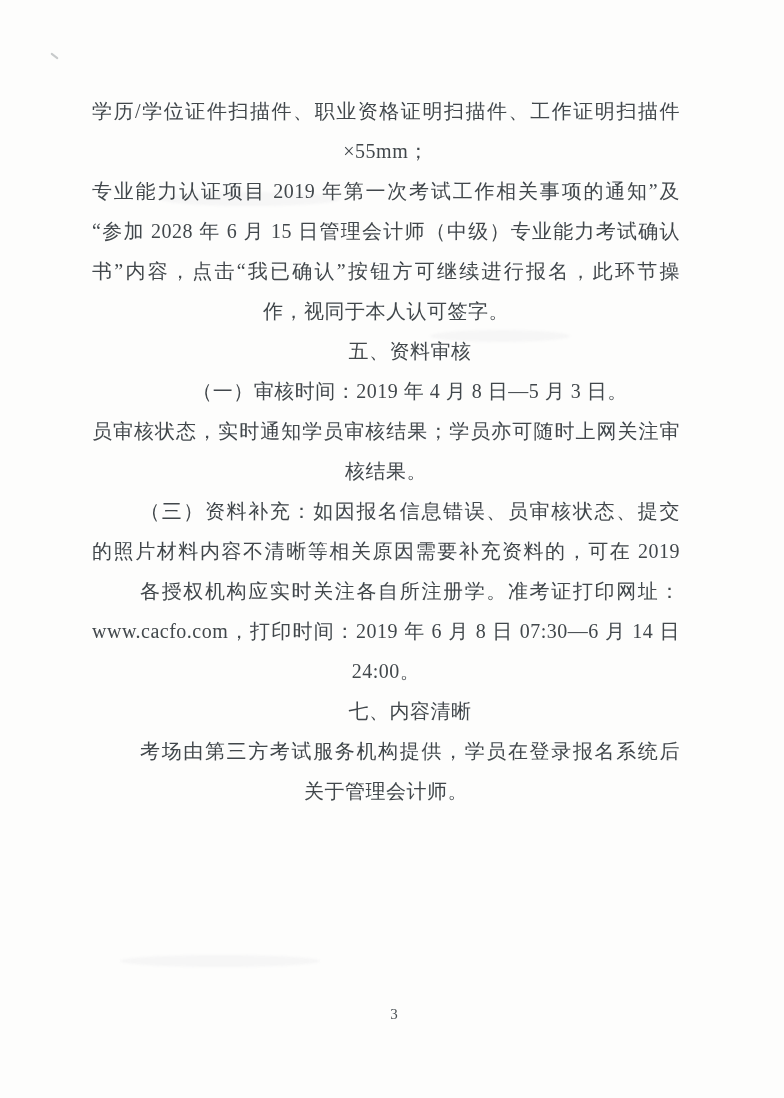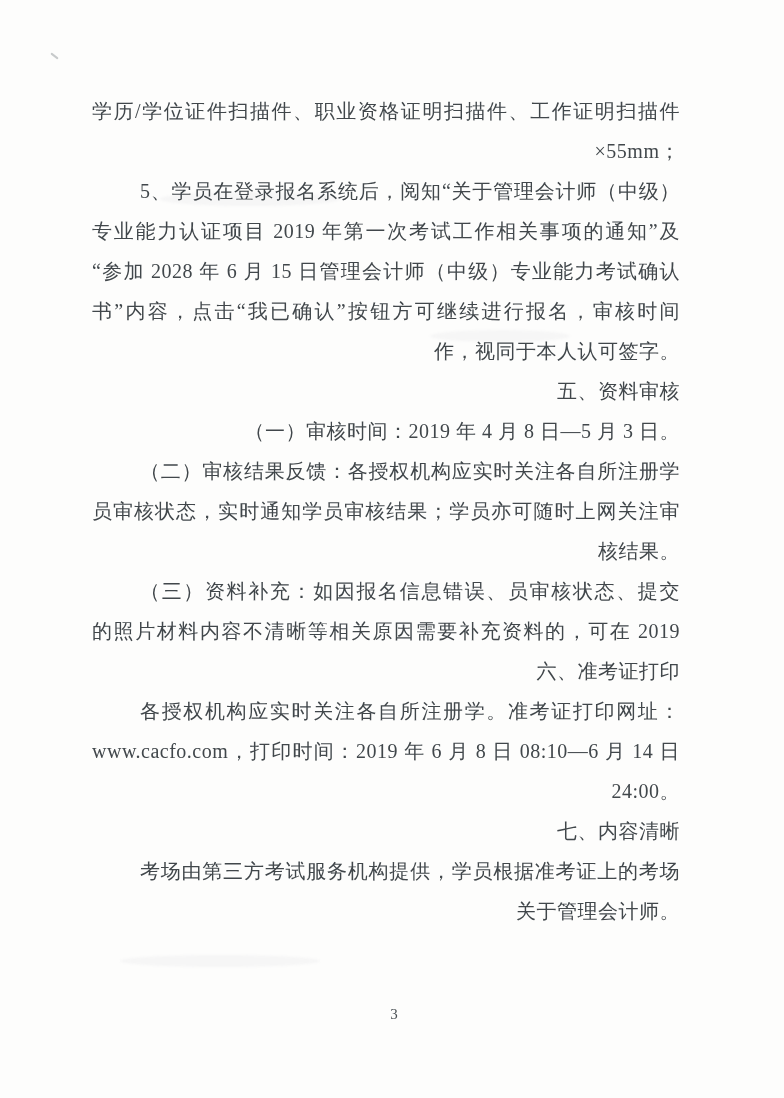--- a/index.html
+++ b/index.html
@@ -24,21 +24,21 @@
     position: absolute;
     left: 92px;
     top: 91px;
     width: 588px;
     font-size: 20px;
     line-height: 40px;
     letter-spacing: 0.5px;
   }
   .line {
     white-space: nowrap;
-    text-align: right;
+    text-align: center;
   }
   .line.j {
     text-align: justify;
     text-align-last: justify;
   }
   .line.ind {
     padding-left: 48px;
   }
   .line.j.ind {
     width: 540px;
@@ -79,34 +79,31 @@
 <body>
 
 <div class="page">
   <div class="speck"></div>
   <div class="smudge s1"></div>
   <div class="smudge s2"></div>
   <div class="smudge s3"></div>
   <div class="content" id="content">
       <div class="line j">学历/学位证件扫描件、职业资格证明扫描件、工作证明扫描件</div>
       <div class="line">×55mm；</div>
-      <div class="line j ind">5、学员在登录报名系统后，阅知“关于管理会计师（中级）</div>
       <div class="line j">专业能力认证项目 2019 年第一次考试工作相关事项的通知”及</div>
       <div class="line j">“参加 2028 年 6 月 15 日管理会计师（中级）专业能力考试确认</div>
-      <div class="line j">书”内容，点击“我已确认”按钮方可继续进行报名，审核时间</div>
+      <div class="line j">书”内容，点击“我已确认”按钮方可继续进行报名，此环节操</div>
       <div class="line">作，视同于本人认可签字。</div>
       <div class="line ind">五、资料审核</div>
       <div class="line ind">（一）审核时间：2019 年 4 月 8 日—5 月 3 日。</div>
-      <div class="line j ind">（二）审核结果反馈：各授权机构应实时关注各自所注册学</div>
       <div class="line j">员审核状态，实时通知学员审核结果；学员亦可随时上网关注审</div>
       <div class="line">核结果。</div>
       <div class="line j ind">（三）资料补充：如因报名信息错误、员审核状态、提交</div>
       <div class="line j">的照片材料内容不清晰等相关原因需要补充资料的，可在 2019</div>
-      <div class="line ind">六、准考证打印</div>
       <div class="line j ind">各授权机构应实时关注各自所注册学。准考证打印网址：</div>
-      <div class="line j">www.cacfo.com，打印时间：2019 年 6 月 8 日 08:10—6 月 14 日</div>
+      <div class="line j">www.cacfo.com，打印时间：2019 年 6 月 8 日 07:30—6 月 14 日</div>
       <div class="line">24:00。</div>
       <div class="line ind">七、内容清晰</div>
-      <div class="line j ind">考场由第三方考试服务机构提供，学员根据准考证上的考场</div>
+      <div class="line j ind">考场由第三方考试服务机构提供，学员在登录报名系统后</div>
       <div class="line">关于管理会计师。</div>
     </div>
   <div class="pagenum">3</div>
 </div>
 
 </body></html>

